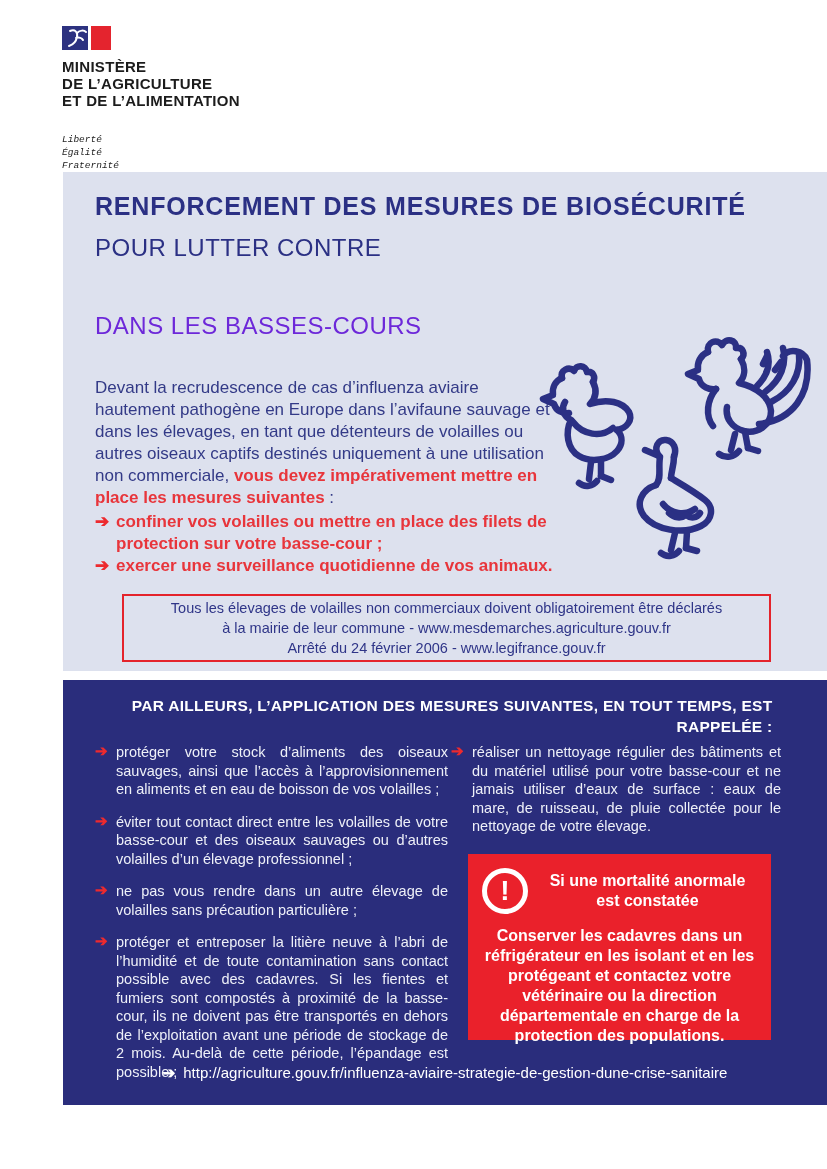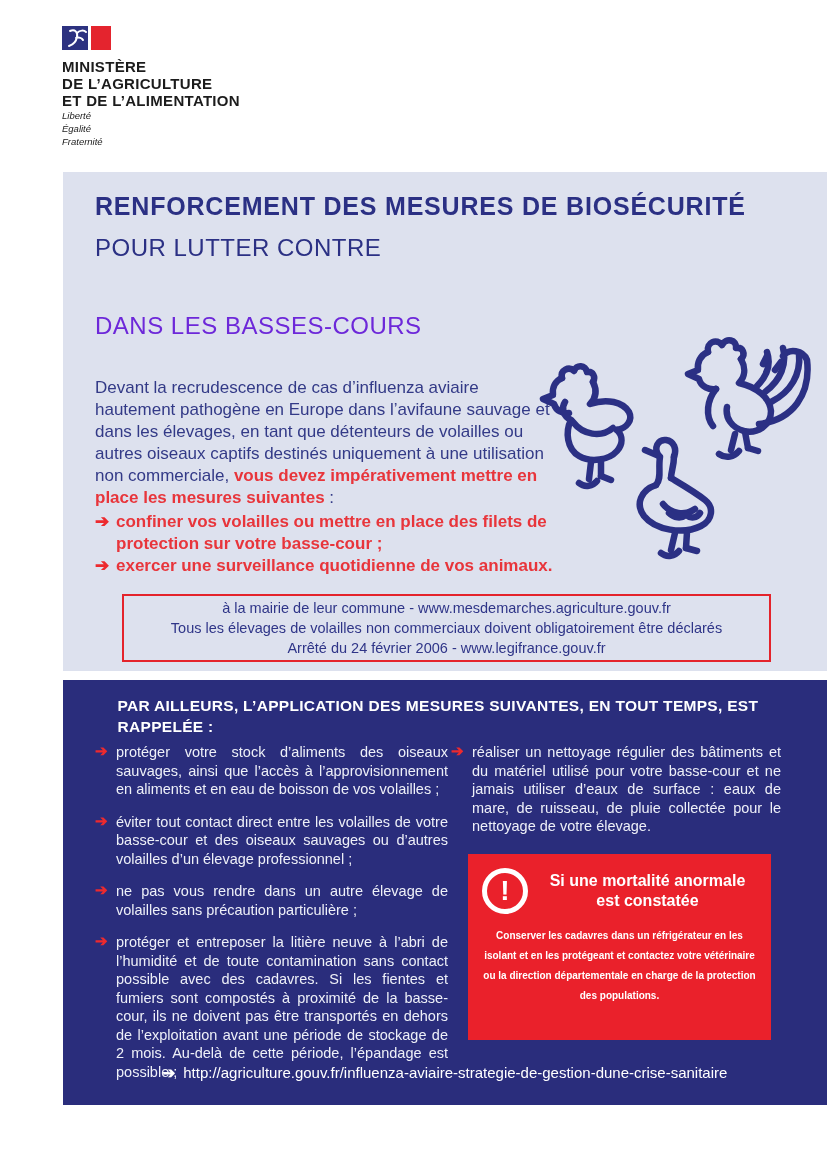--- a/index.html
+++ b/index.html
@@ -8,21 +8,21 @@
     font-family:"Liberation Sans",sans-serif;overflow:hidden;
   }
 
   
   .logo{position:absolute;left:62px;top:26px;}
   .flag{display:flex;gap:3px;height:24px;margin-bottom:8px;}
   .flag-blue{width:26px;height:24px;background:#2d3280;position:relative;}
   .flag-red{width:20px;height:24px;background:#e4242e;}
   .flag-blue svg{position:absolute;inset:0;}
   .ministry{color:#1c1c1c;font-weight:bold;font-size:15px;line-height:17px;letter-spacing:.3px;}
-  .motto{margin-top:0;font-family:Liberation Sans, sans-serif;font-style:italic;font-size:9.5px;line-height:13px;color:#1c1c1c;}
+  .motto{margin-top:24px;font-family:Liberation Mono, monospace;font-style:italic;font-size:9.5px;line-height:13px;color:#1c1c1c;}
 
   
   .hero{position:absolute;left:63px;top:172px;width:764px;height:499px;background:#dde1ee;}
   .t1{position:absolute;left:32px;top:20px;font-size:25px;font-weight:bold;color:#2b3084;letter-spacing:.8px;white-space:nowrap;}
   .t2{position:absolute;left:32px;top:62px;font-size:24px;color:#2b3084;letter-spacing:.5px;}
   .t3{position:absolute;left:31px;top:88px;font-size:43px;font-weight:bold;color:#e4232b;letter-spacing:1px;white-space:nowrap;}
   .t4{position:absolute;left:32px;top:140px;font-size:24px;color:#6d28d9;letter-spacing:.5px;}
   .intro{position:absolute;left:32px;top:205px;width:462px;font-size:17px;line-height:22px;color:#333a87;}
   .intro b.red{color:#e8353b;}
   .intro-bullets{margin-top:2px;}
@@ -31,40 +31,40 @@
   .birds{position:absolute;left:450px;top:160px;}
   .notice{
     position:absolute;left:59px;top:422px;width:645px;height:64px;
     border:2px solid #e4232b;display:flex;flex-direction:column;justify-content:center;
     text-align:center;color:#2f3588;font-size:14.5px;line-height:20px;
   }
 
   
   .dark{position:absolute;left:63px;top:680px;width:764px;height:425px;background:#2a2d7c;color:#f2f3fa;}
   .dk-heading{
-    margin:15px auto 0 auto;max-width:655px;text-align:left;
+    margin:15px auto 0 auto;max-width:655px;text-align:right;
     font-weight:bold;font-size:15.5px;line-height:21px;letter-spacing:.3px;color:#ffffff;
   }
   .col-left{position:absolute;left:32px;top:63px;width:353px;}
   .col-right{position:absolute;left:388px;top:63px;width:330px;}
   .bullet{position:relative;padding-left:21px;font-size:14.5px;line-height:18.5px;text-align:justify;margin-bottom:14px;color:#eef0f8;}
   .bullet .arr{position:absolute;left:0;top:-1px;color:#ed2a2e;font-weight:bold;font-size:15px;}
 
   .alert{
     position:absolute;left:405px;top:174px;width:303px;height:186px;background:#ea212b;
     box-sizing:border-box;padding:14px 14px 12px 14px;
   }
   .alert-head{display:flex;align-items:center;gap:10px;}
   .alert-icon{
     flex:0 0 46px;width:46px;height:46px;border:5px solid #ffffff;border-radius:50%;
     box-sizing:border-box;display:flex;align-items:center;justify-content:center;
     color:#ffffff;font-weight:bold;font-size:28px;line-height:1;
   }
   .alert-title{flex:1;text-align:center;font-weight:bold;font-size:16px;line-height:20px;color:#ffffff;}
-  .alert-body{margin-top:12px;text-align:center;font-weight:bold;font-size:10px;line-height:20px;color:#ffffff;}
+  .alert-body{margin-top:12px;text-align:center;font-weight:bold;font-size:16px;line-height:20px;color:#ffffff;}
 
   .link-row{position:absolute;left:0;top:384px;width:100%;text-align:center;font-size:15px;color:#ffffff;}
   .link-row .arr{font-weight:bold;margin-right:8px;color:#ffffff;}
 </style>
 </head>
 <body>
 
 <div class="page">
 
   <div class="logo">
@@ -137,22 +137,22 @@
         <path d="M161,124 C161,134 158,140 158,146"></path>
         <path d="M143,153 C128,158 122,172 131,184 C142,198 170,203 188,194 C200,188 201,175 192,168 C182,160 168,152 158,146"></path>
         <path d="M150,172 C158,182 172,184 182,177"></path>
         <path d="M156,181 C161,186 168,187 173,183 M173,183 C178,187 184,186 187,181"></path>
         <path d="M162,201 L158,218 M174,200 L173,216"></path>
         <path d="M148,221 C154,226 162,224 166,219 M173,216 L184,219"></path>
       </g>
     </svg>
 
     <div class="notice">
+      <div>Tous les élevages de volailles non commerciaux doivent obligatoirement être déclarés</div>
       <div>à la mairie de leur commune - www.mesdemarches.agriculture.gouv.fr</div>
-      <div>Tous les élevages de volailles non commerciaux doivent obligatoirement être déclarés</div>
       <div>Arrêté du 24 février 2006 - www.legifrance.gouv.fr</div>
     </div>
   </div>
 
   <div class="dark">
     <div class="dk-heading">PAR AILLEURS, L’APPLICATION DES MESURES SUIVANTES, EN TOUT TEMPS, EST RAPPELÉE :</div>
 
     <div class="col-left">
       <div class="bullet">
         <span class="arr">➔</span>

